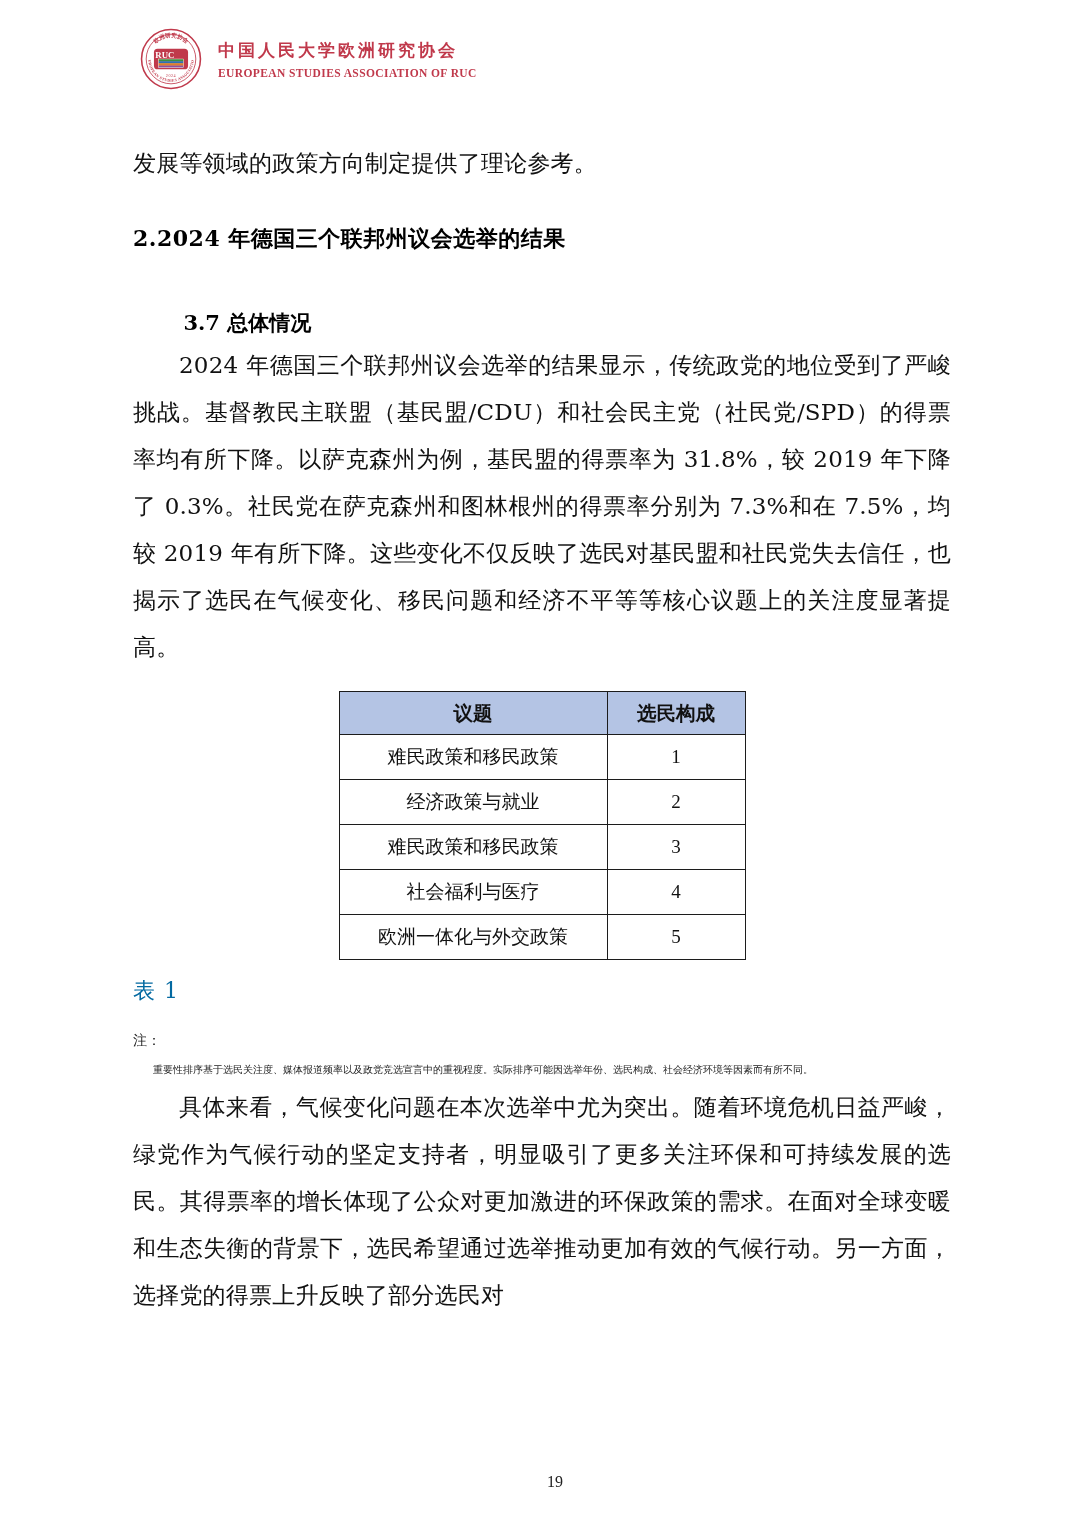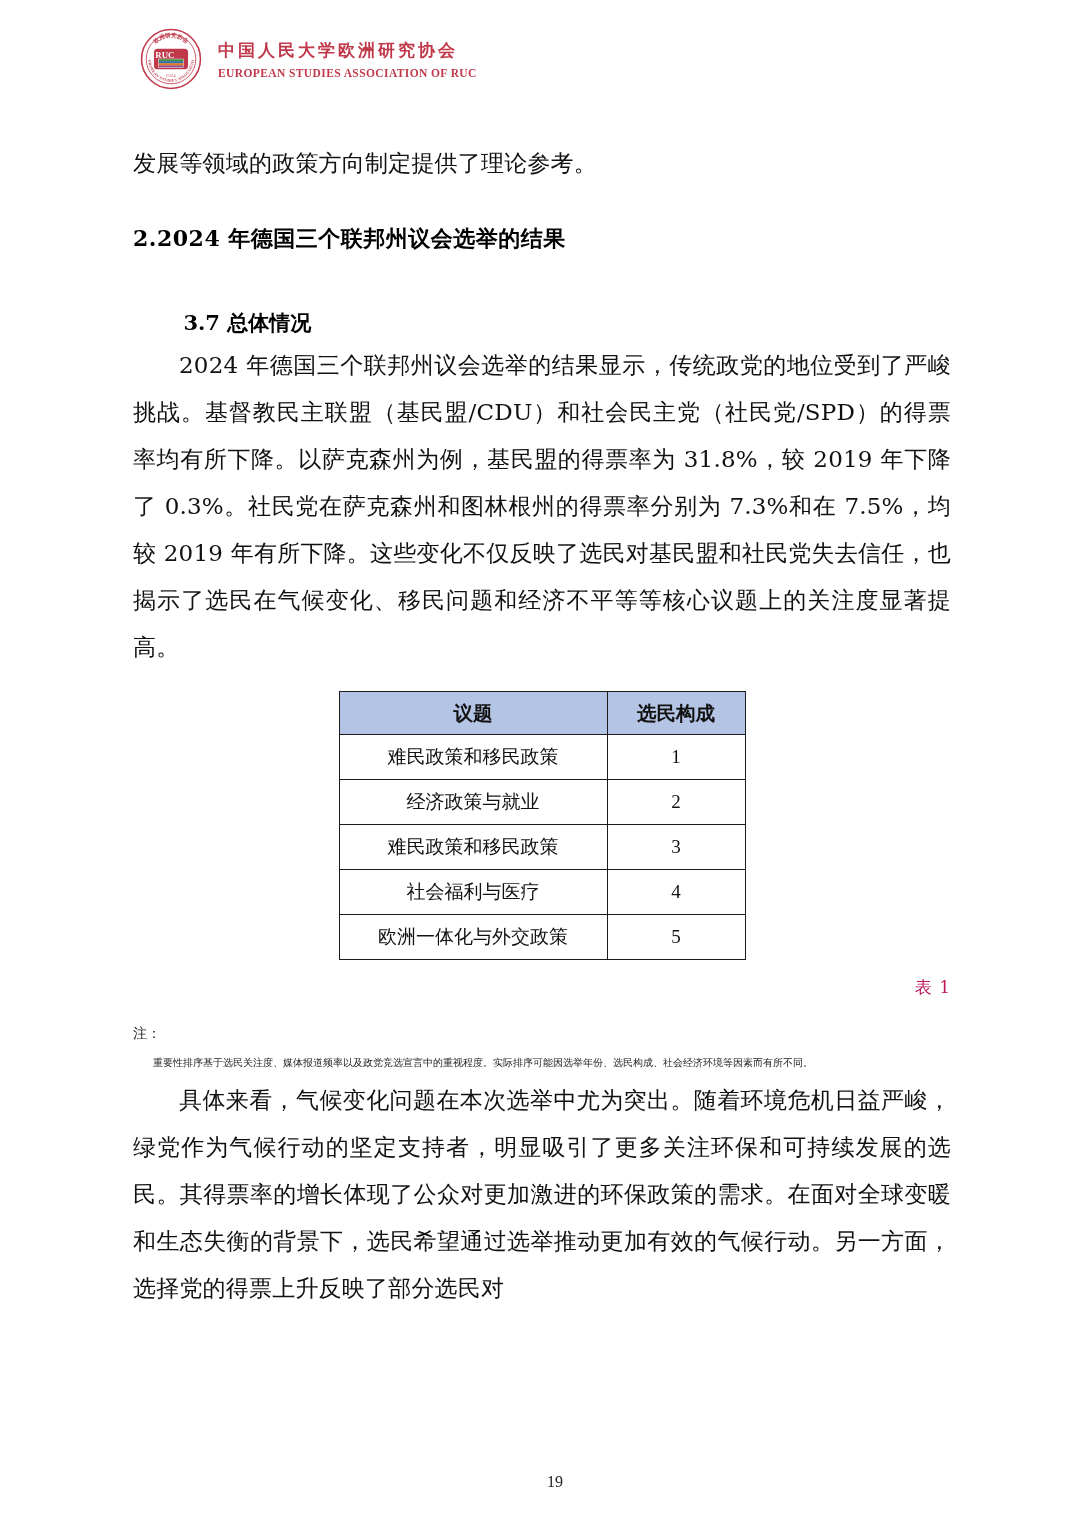--- a/index.html
+++ b/index.html
@@ -129,24 +129,24 @@
     height: 42px;
   }
   table.issues col.c1 { width: 268px; }
   table.issues col.c2 { width: 138px; }
   table.issues td.rank {
     font-family: "Liberation Serif", "DejaVu Serif", serif;
     font-size: 19px;
   }
 
   .table-caption {
-    text-align: right;
-    font-family: "DejaVu Serif", "Liberation Serif", serif;
-    font-size: 17px;
-    color: #be185d;
+    text-align: left;
+    font-family: "DejaVu Serif", "Liberation Serif", serif;
+    font-size: 22px;
+    color: #0369a1;
     margin-top: 16px;
     letter-spacing: 1px;
   }
 
   
   .note-label {
     font-family: "DejaVu Serif", "Liberation Serif", serif;
     font-size: 14px;
     color: #222;
     margin-top: 22px;

